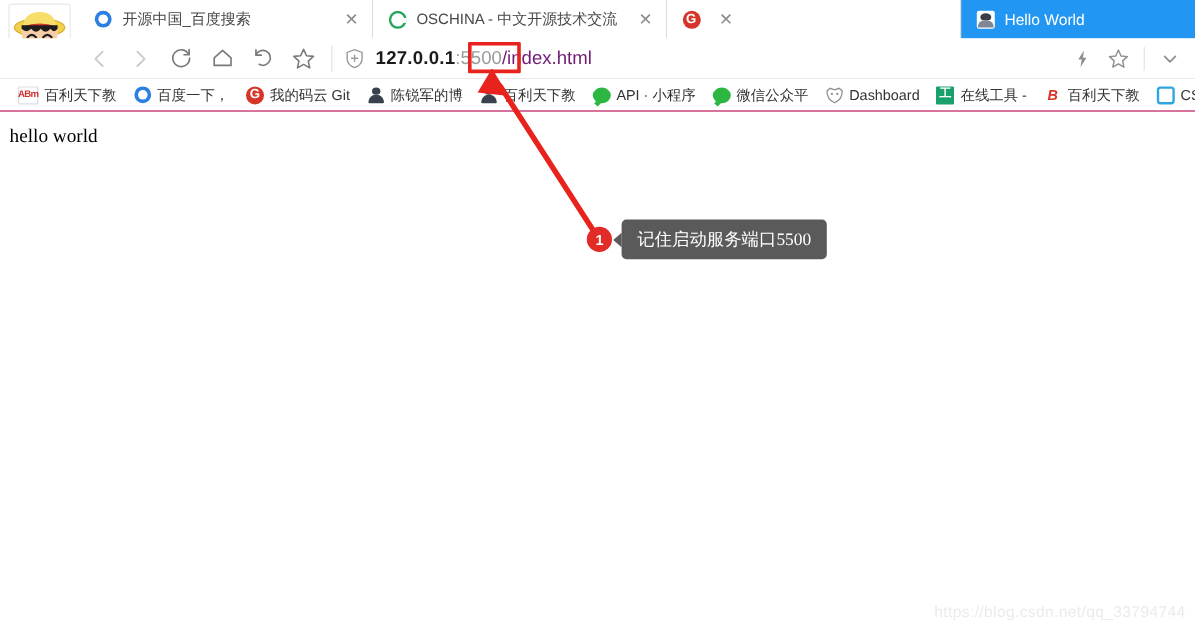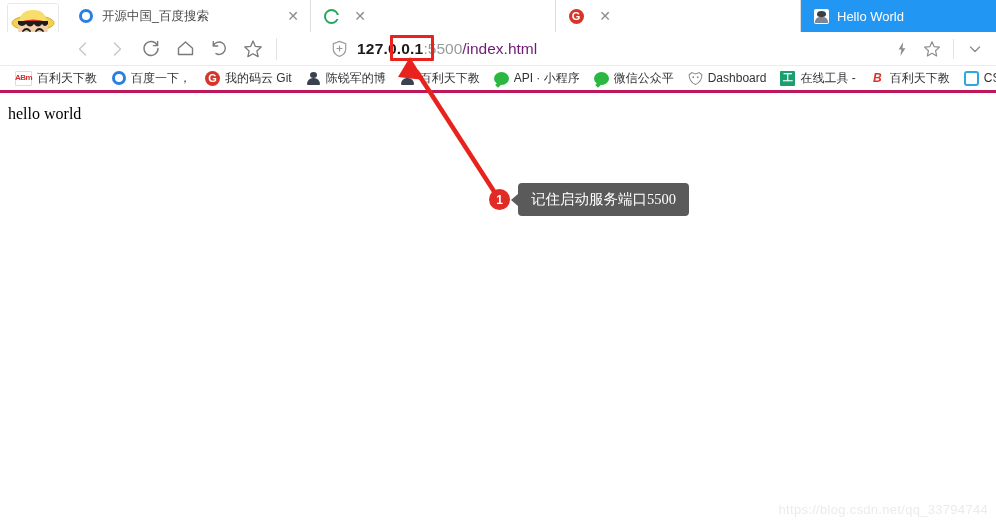--- a/index.html
+++ b/index.html
@@ -150,21 +150,20 @@
 
   
   .navbar {
     position: absolute;
     left: 0; top: 32px;
     width: 996px; height: 34px;
     background: #ffffff;
     border-bottom: 1px solid #ebebeb;
     display: flex;
     align-items: center;
-    gap: 44px;
   }
   .nav-btns {
     display: flex;
     align-items: center;
     margin-left: 66px;
   }
   .nav-btn {
     width: 34px; height: 30px;
     display: flex; align-items: center; justify-content: center;
   }
@@ -202,21 +201,21 @@
     background: #e3e3e3;
     margin: 0 6px;
   }
 
   
   .bookmarks {
     position: absolute;
     left: 0; top: 66px;
     width: 996px; height: 27px;
     background: #ffffff;
-    border-bottom: 3px solid #be185d;
+    border-bottom: 1px solid #be185d;
     display: flex;
     align-items: center;
     padding-left: 8px;
     overflow: hidden;
   }
   .bm {
     display: flex;
     align-items: center;
     height: 22px;
     padding: 0 7px;
@@ -413,20 +412,21 @@
           <span class="fav-baidu"></span>
         </span>
         <span class="tab-title">开源中国_百度搜索</span>
         <span class="tab-close">✕</span>
       </div>
 
       <div class="tab inactive">
         <span class="tab-favicon">
           <span class="fav-oschina"></span>
         </span>
+        <span class="tab-title">OSCHINA - 中文开源技术交流</span>
         <span class="tab-close">✕</span>
       </div>
 
       <div class="tab inactive">
         <span class="tab-favicon">
           <span class="fav-gitee">G</span>
         </span>
         <span class="tab-close">✕</span>
       </div>
 

